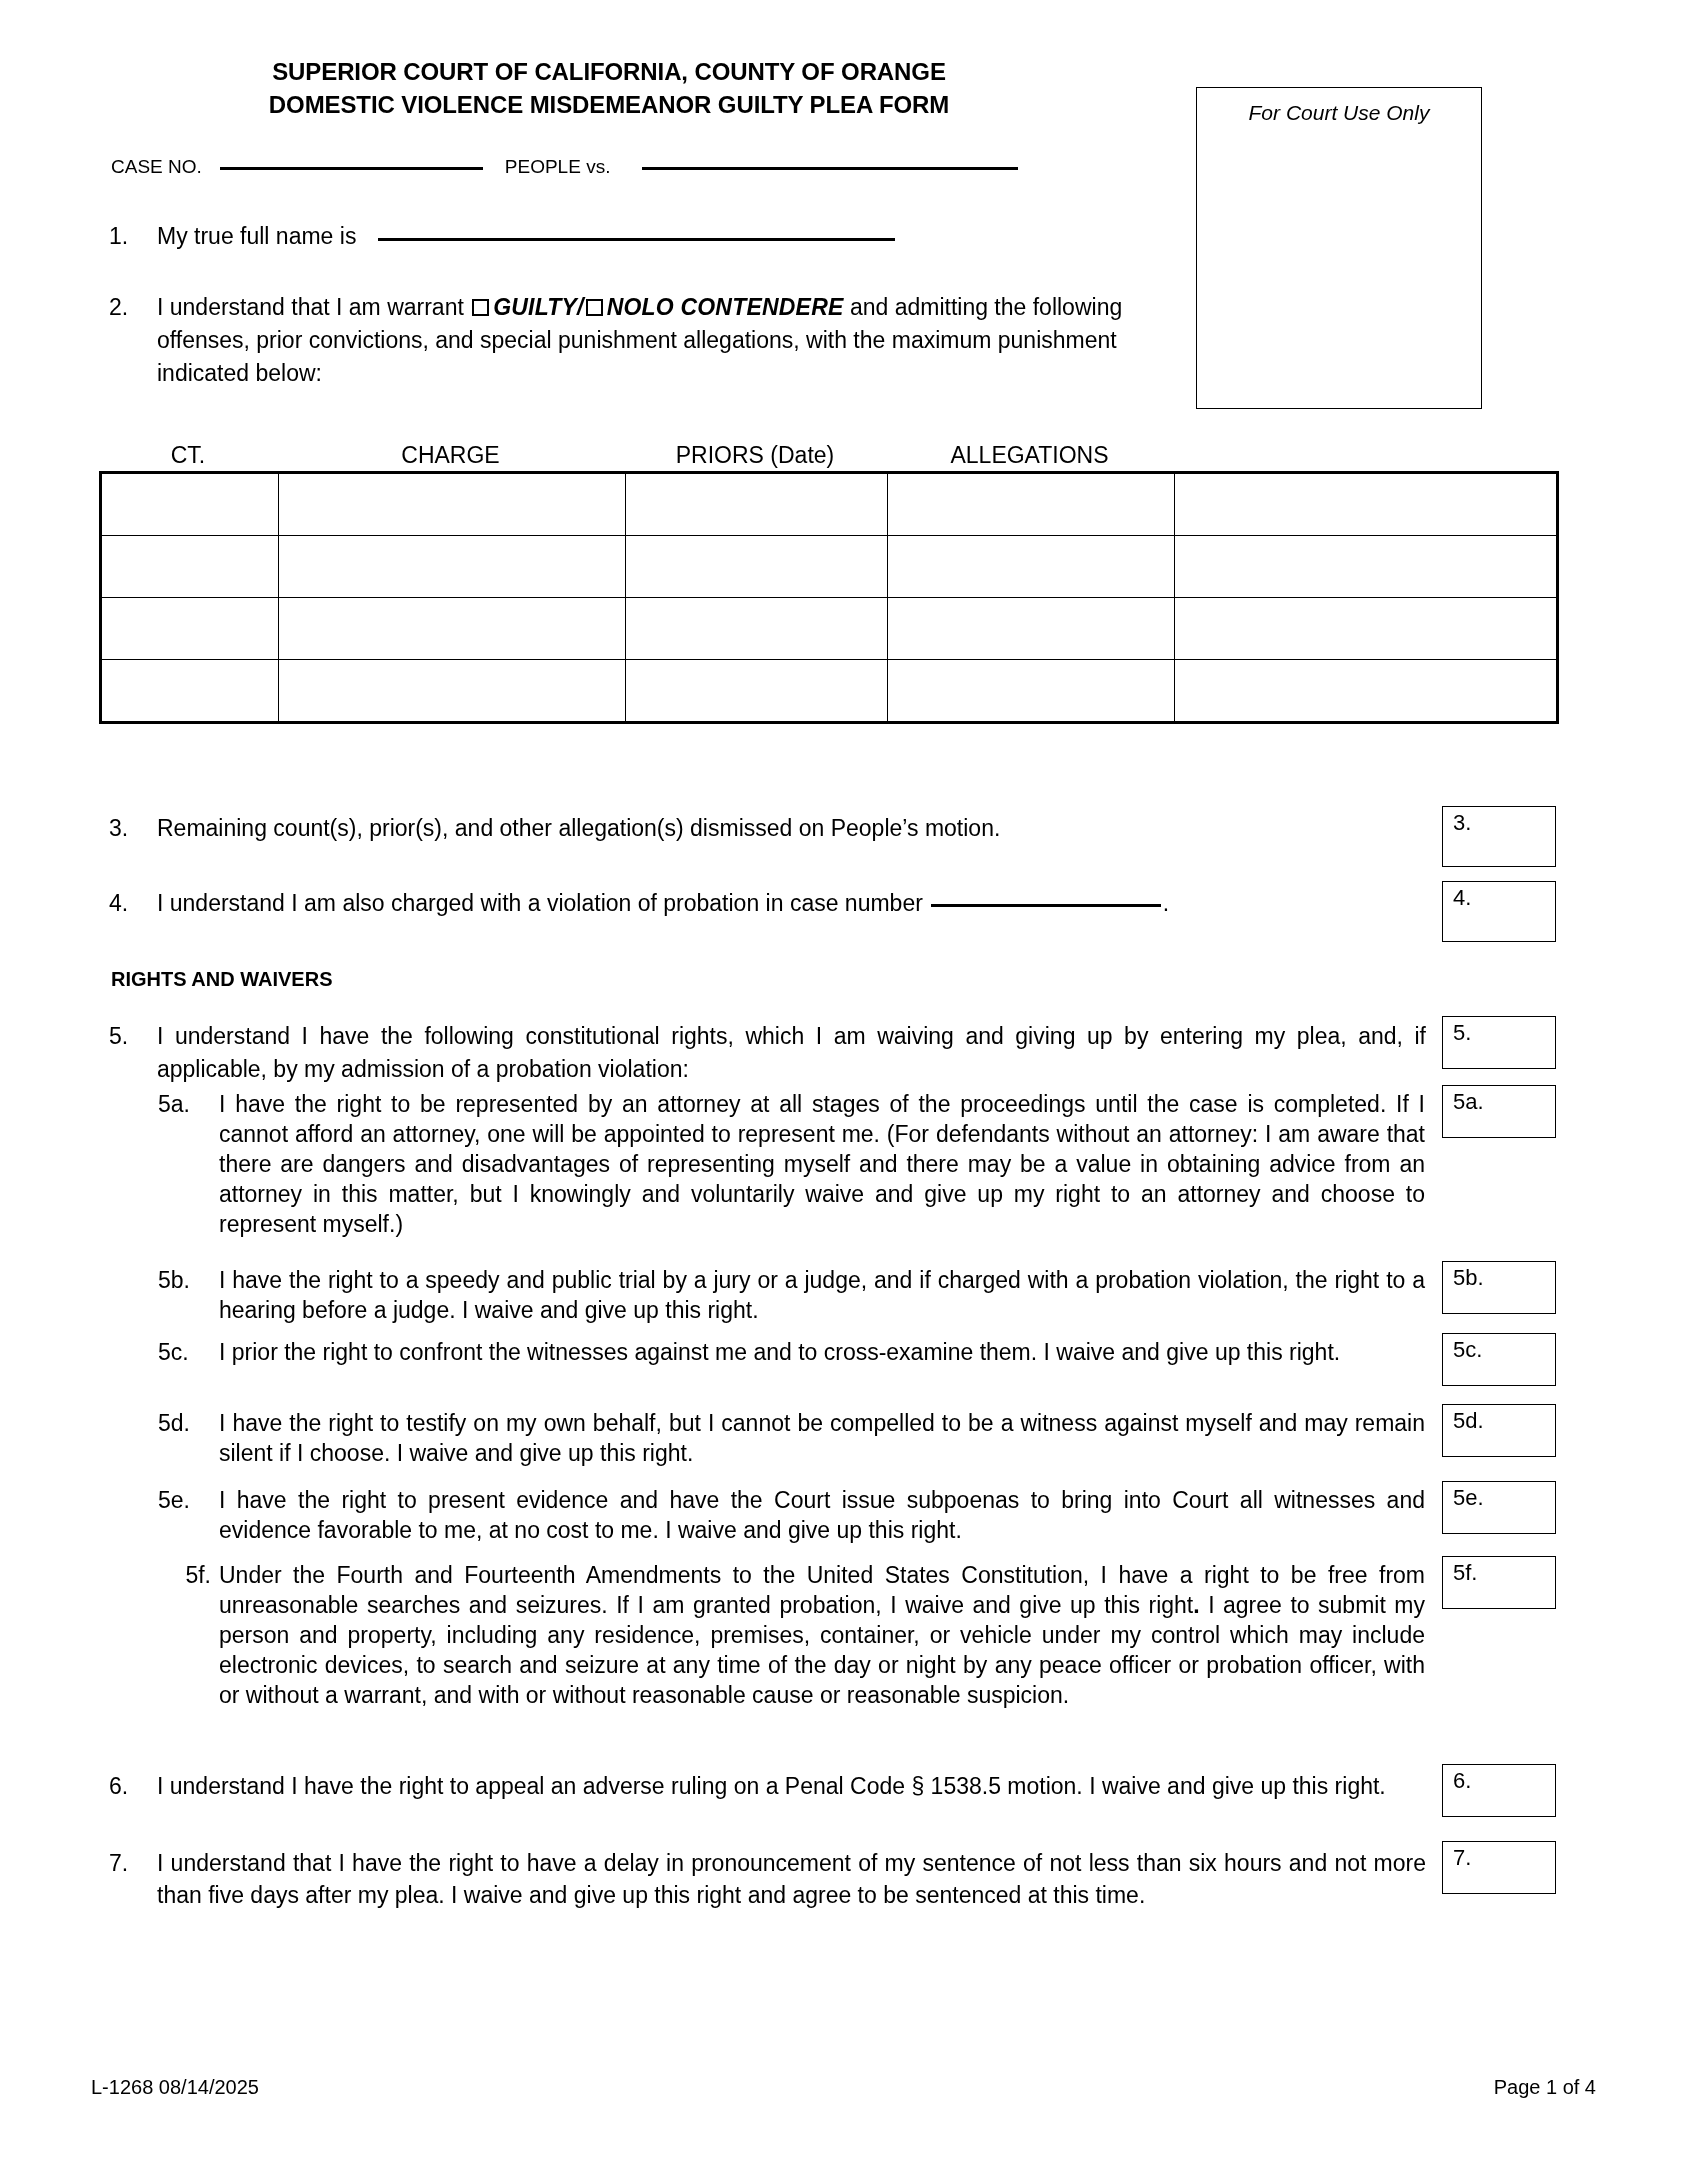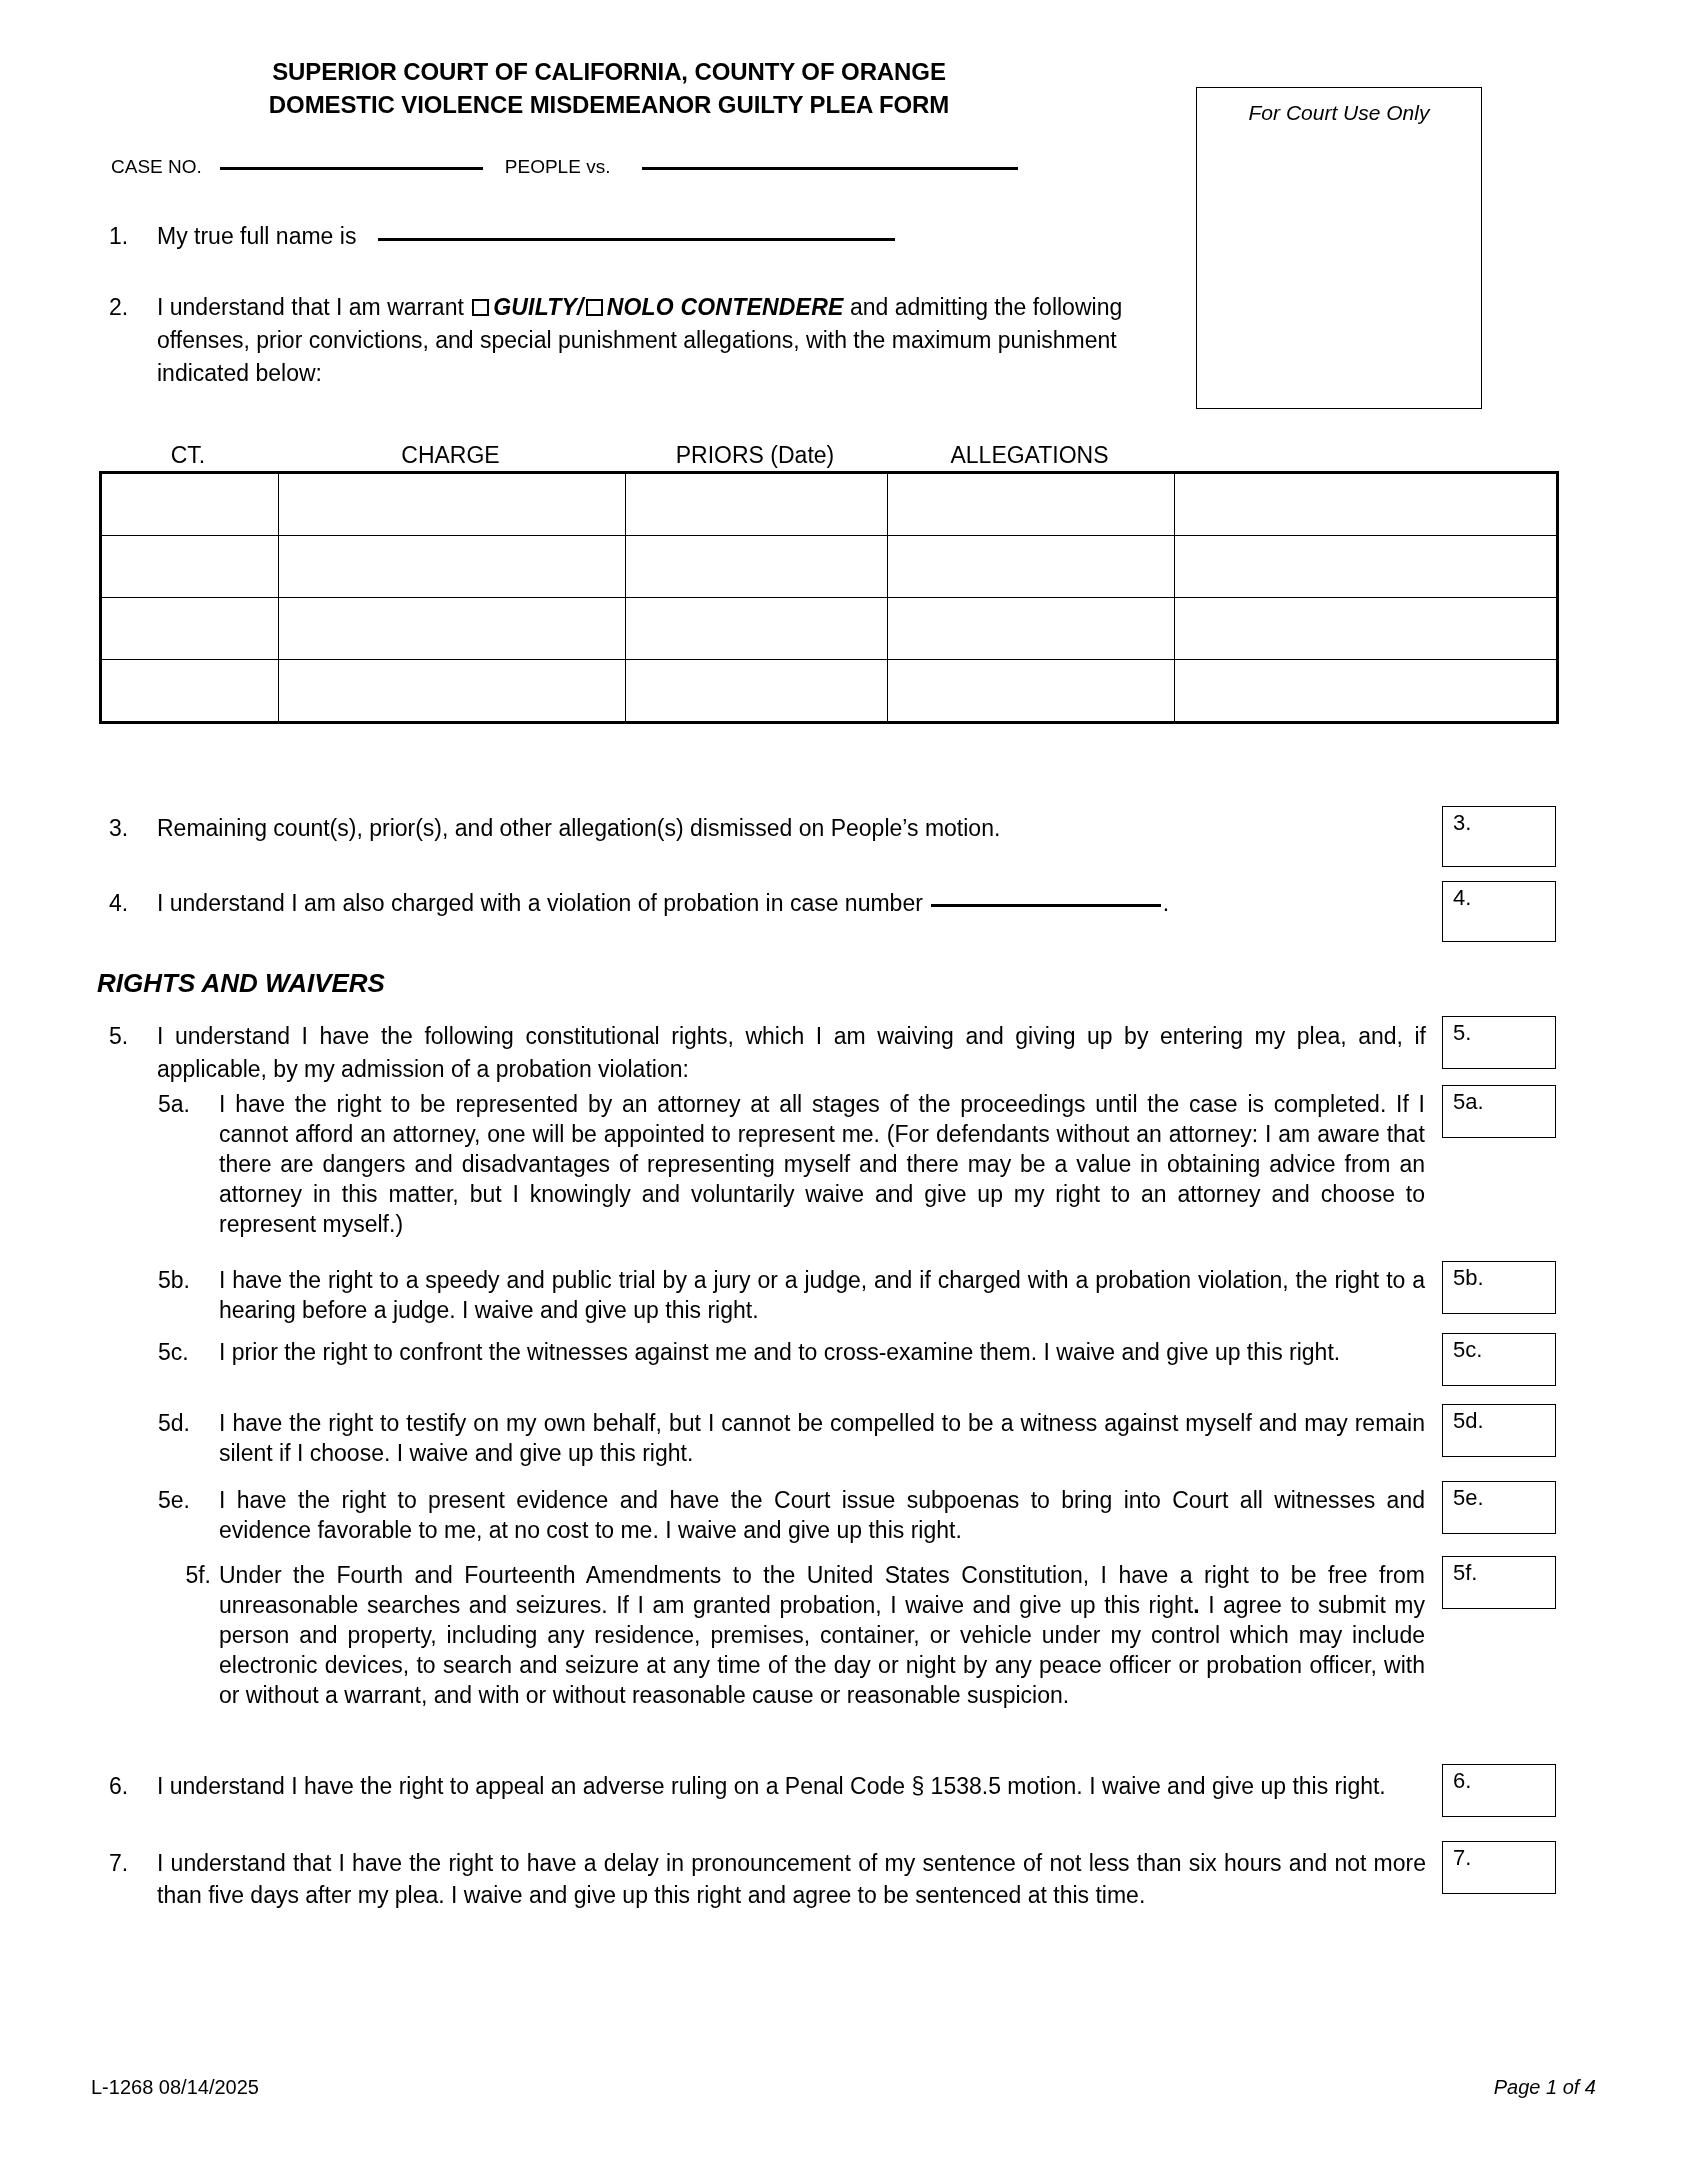--- a/index.html
+++ b/index.html
@@ -164,24 +164,23 @@
     width: 114px;
     border: 1.3px solid #000;
     box-sizing: border-box;
     font-size: 22px;
     padding: 3px 0 0 10px;
   }
 
   
   .section-head {
     position: absolute;
-    left: 97px;
-    font-size: 26px;
+    left: 111px;
+    font-size: 20px;
     font-weight: bold;
-    font-style: italic;
   }
 
   
   .subitem {
     position: absolute;
     display: flex;
     font-size: 23px;
     line-height: 30px;
   }
   .subitem .num {
@@ -200,21 +199,20 @@
     position: absolute;
     left: 91px;
     top: 2076px;
     font-size: 20px;
   }
   .footer-right {
     position: absolute;
     right: 87px;
     top: 2076px;
     font-size: 20px;
-    font-style: italic;
   }
   .inline-rule {
     display: inline-block;
     border-bottom: 3px solid #000;
     width: 230px;
     height: 0;
     position: relative;
     top: -4px;
     margin: 0 2px 0 8px;
   }

